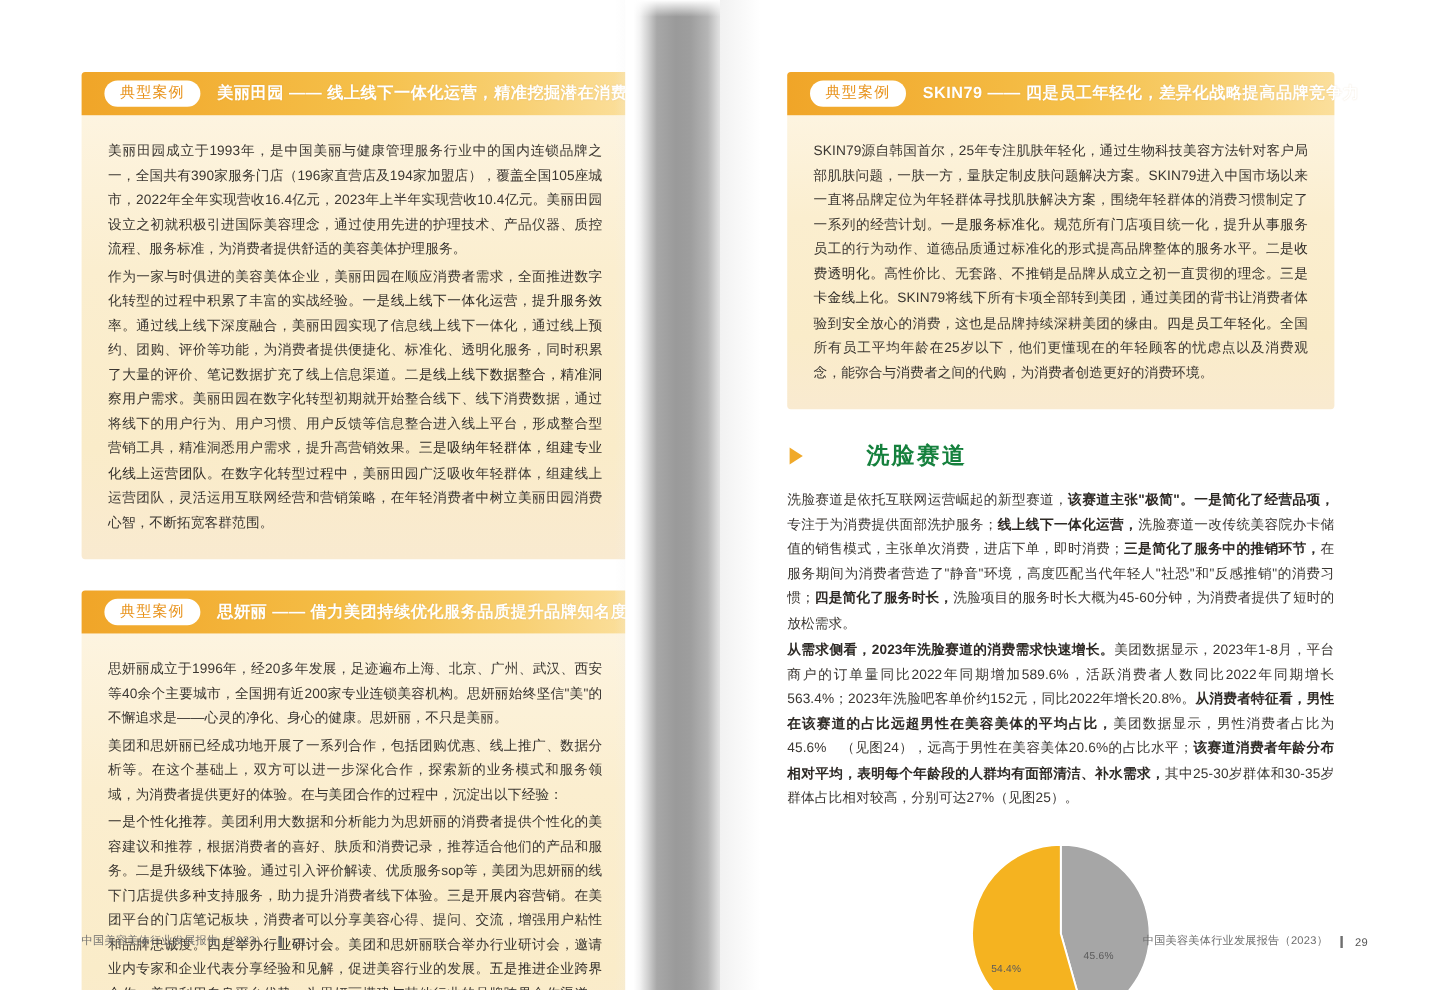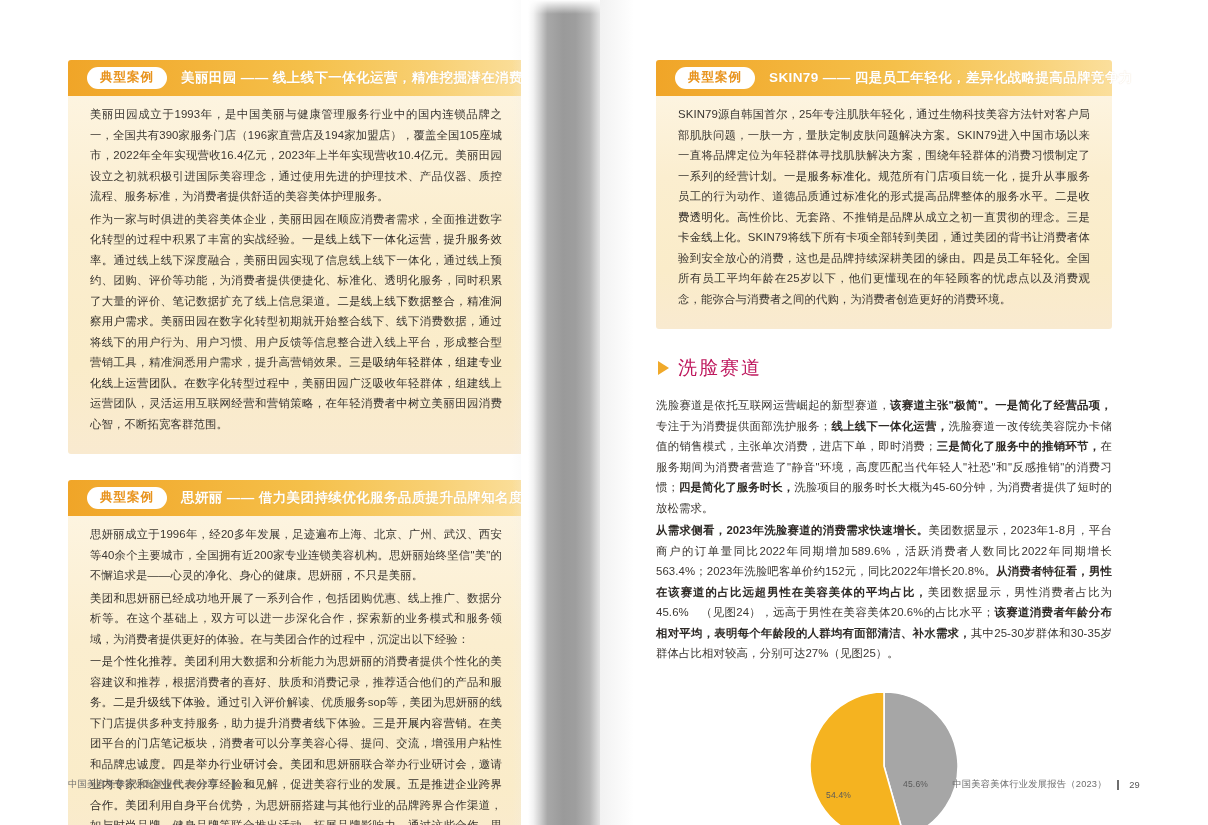--- a/index.html
+++ b/index.html
@@ -50,38 +50,38 @@
   .case-head{
     position:relative;height:36px;
     background:linear-gradient(to right,#f0a528 0%,#f2ae33 18%,#f5c04a 52%,#f8d073 80%,#fbdf9c 100%);
     border-radius:3px 3px 0 0;
     display:flex;align-items:center;
   }
   .case-badge{
     margin-left:19px;
     background:#ffffff;
     color:#e8931c;
-    font-size:12.5px;font-weight:bold;
+    font-size:12.5px;font-weight:normal;
     letter-spacing:1px;
     padding:4px 13px 5px 13px;
     border-radius:11px;
     line-height:1;
     white-space:nowrap;
   }
   .case-title{
     margin-left:14px;
     color:#ffffff;
     font-size:13.5px;font-weight:bold;
     letter-spacing:.4px;
     white-space:nowrap;
     text-shadow:0 0 1px rgba(180,110,10,.25);
   }
   .case-body{
     background:linear-gradient(to bottom,#fdf4e0 0%,#fbeecf 35%,#faecc9 75%,#f9ead0 100%);
-    padding:8px 22px 18px 22px;
+    padding:20px 22px 18px 22px;
     border-radius:0 0 3px 3px;
   }
   .case-body p{
     margin:0 0 2px 0;
     font-size:11.4px;
     line-height:20.5px;
     color:#3a3631;
     text-align:justify;
     text-justify:inter-ideograph;
     letter-spacing:.1px;
@@ -93,21 +93,21 @@
     display:flex;align-items:center;gap:9px;
     margin:26px 0 14px 2px;
   }
   .tri{
     width:0;height:0;
     border-left:11px solid #f0a92a;
     border-top:7.5px solid transparent;
     border-bottom:7.5px solid transparent;
   }
   .section-title{
-    color:#be185d;font-size:19px;font-weight:normal;letter-spacing:2px;
+    color:#15803d;font-size:19px;font-weight:bold;letter-spacing:2px;margin-left:44px;
   }
 
   
   .body-text p{
     margin:0 0 2px 0;
     font-size:11.4px;line-height:20.5px;color:#3a3631;
     text-align:justify;text-justify:inter-ideograph;letter-spacing:.1px;
   }
   .body-text p b{font-weight:bold;color:#2e2a26;}
 

